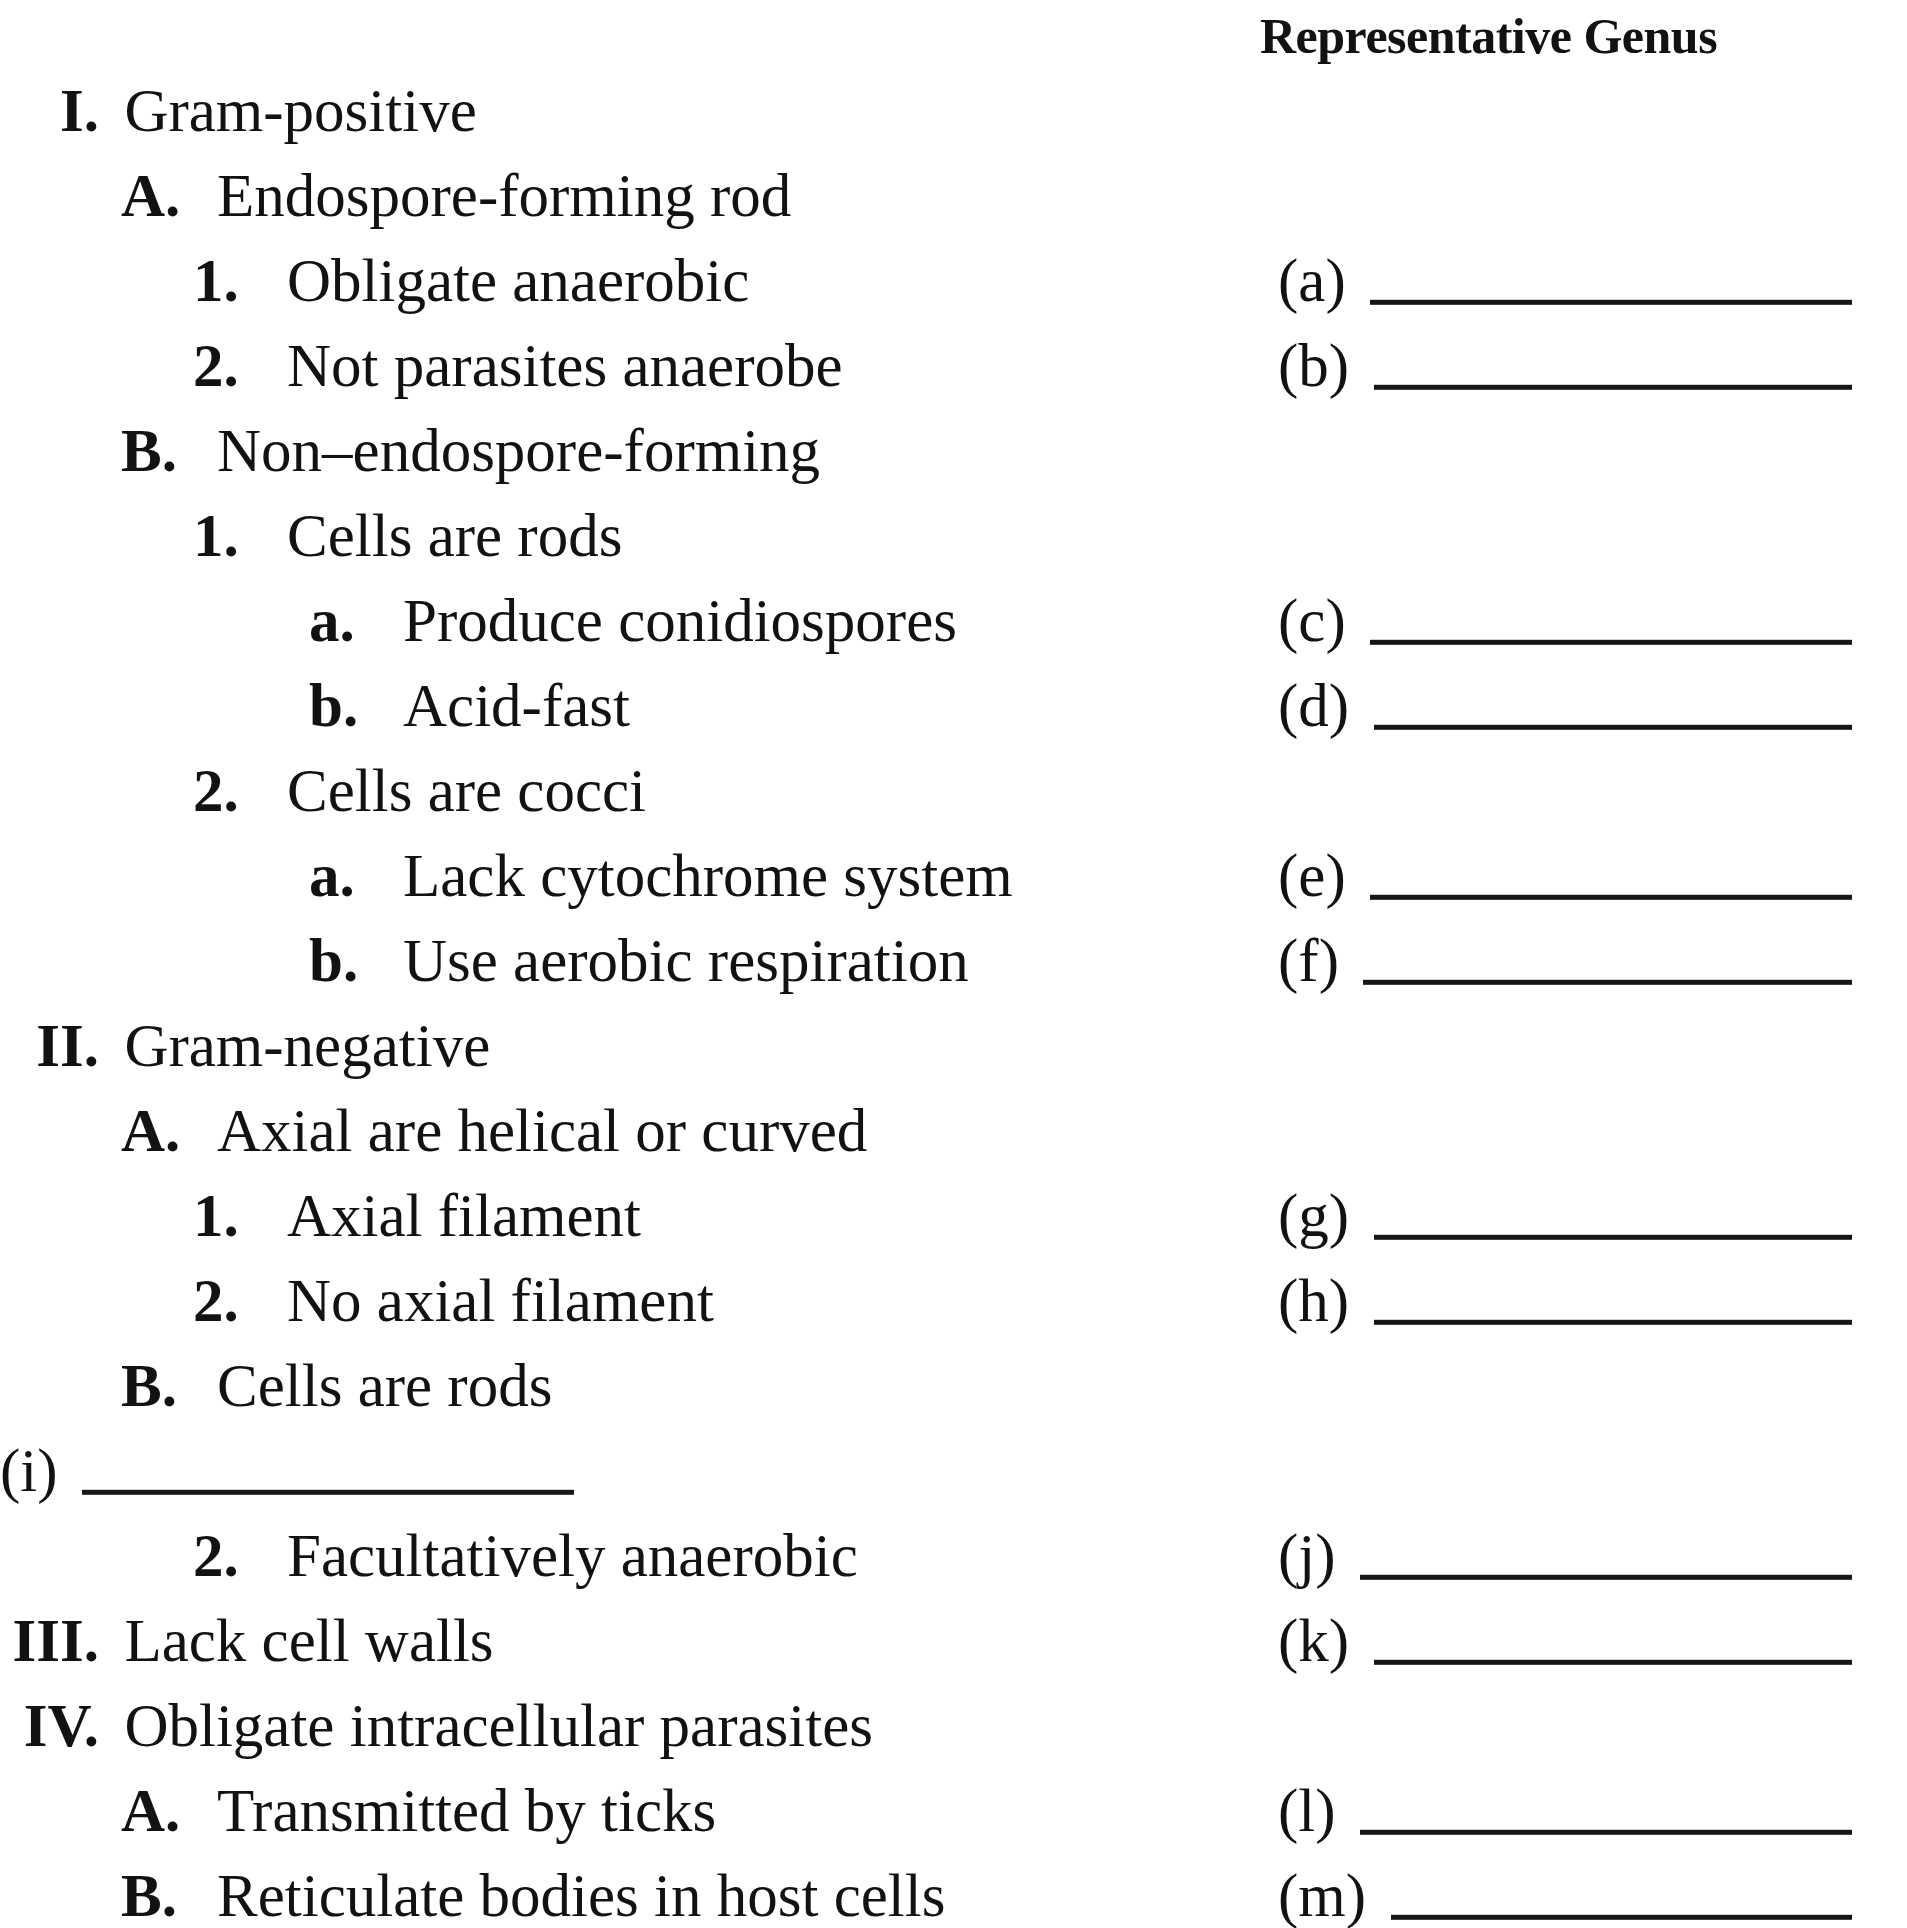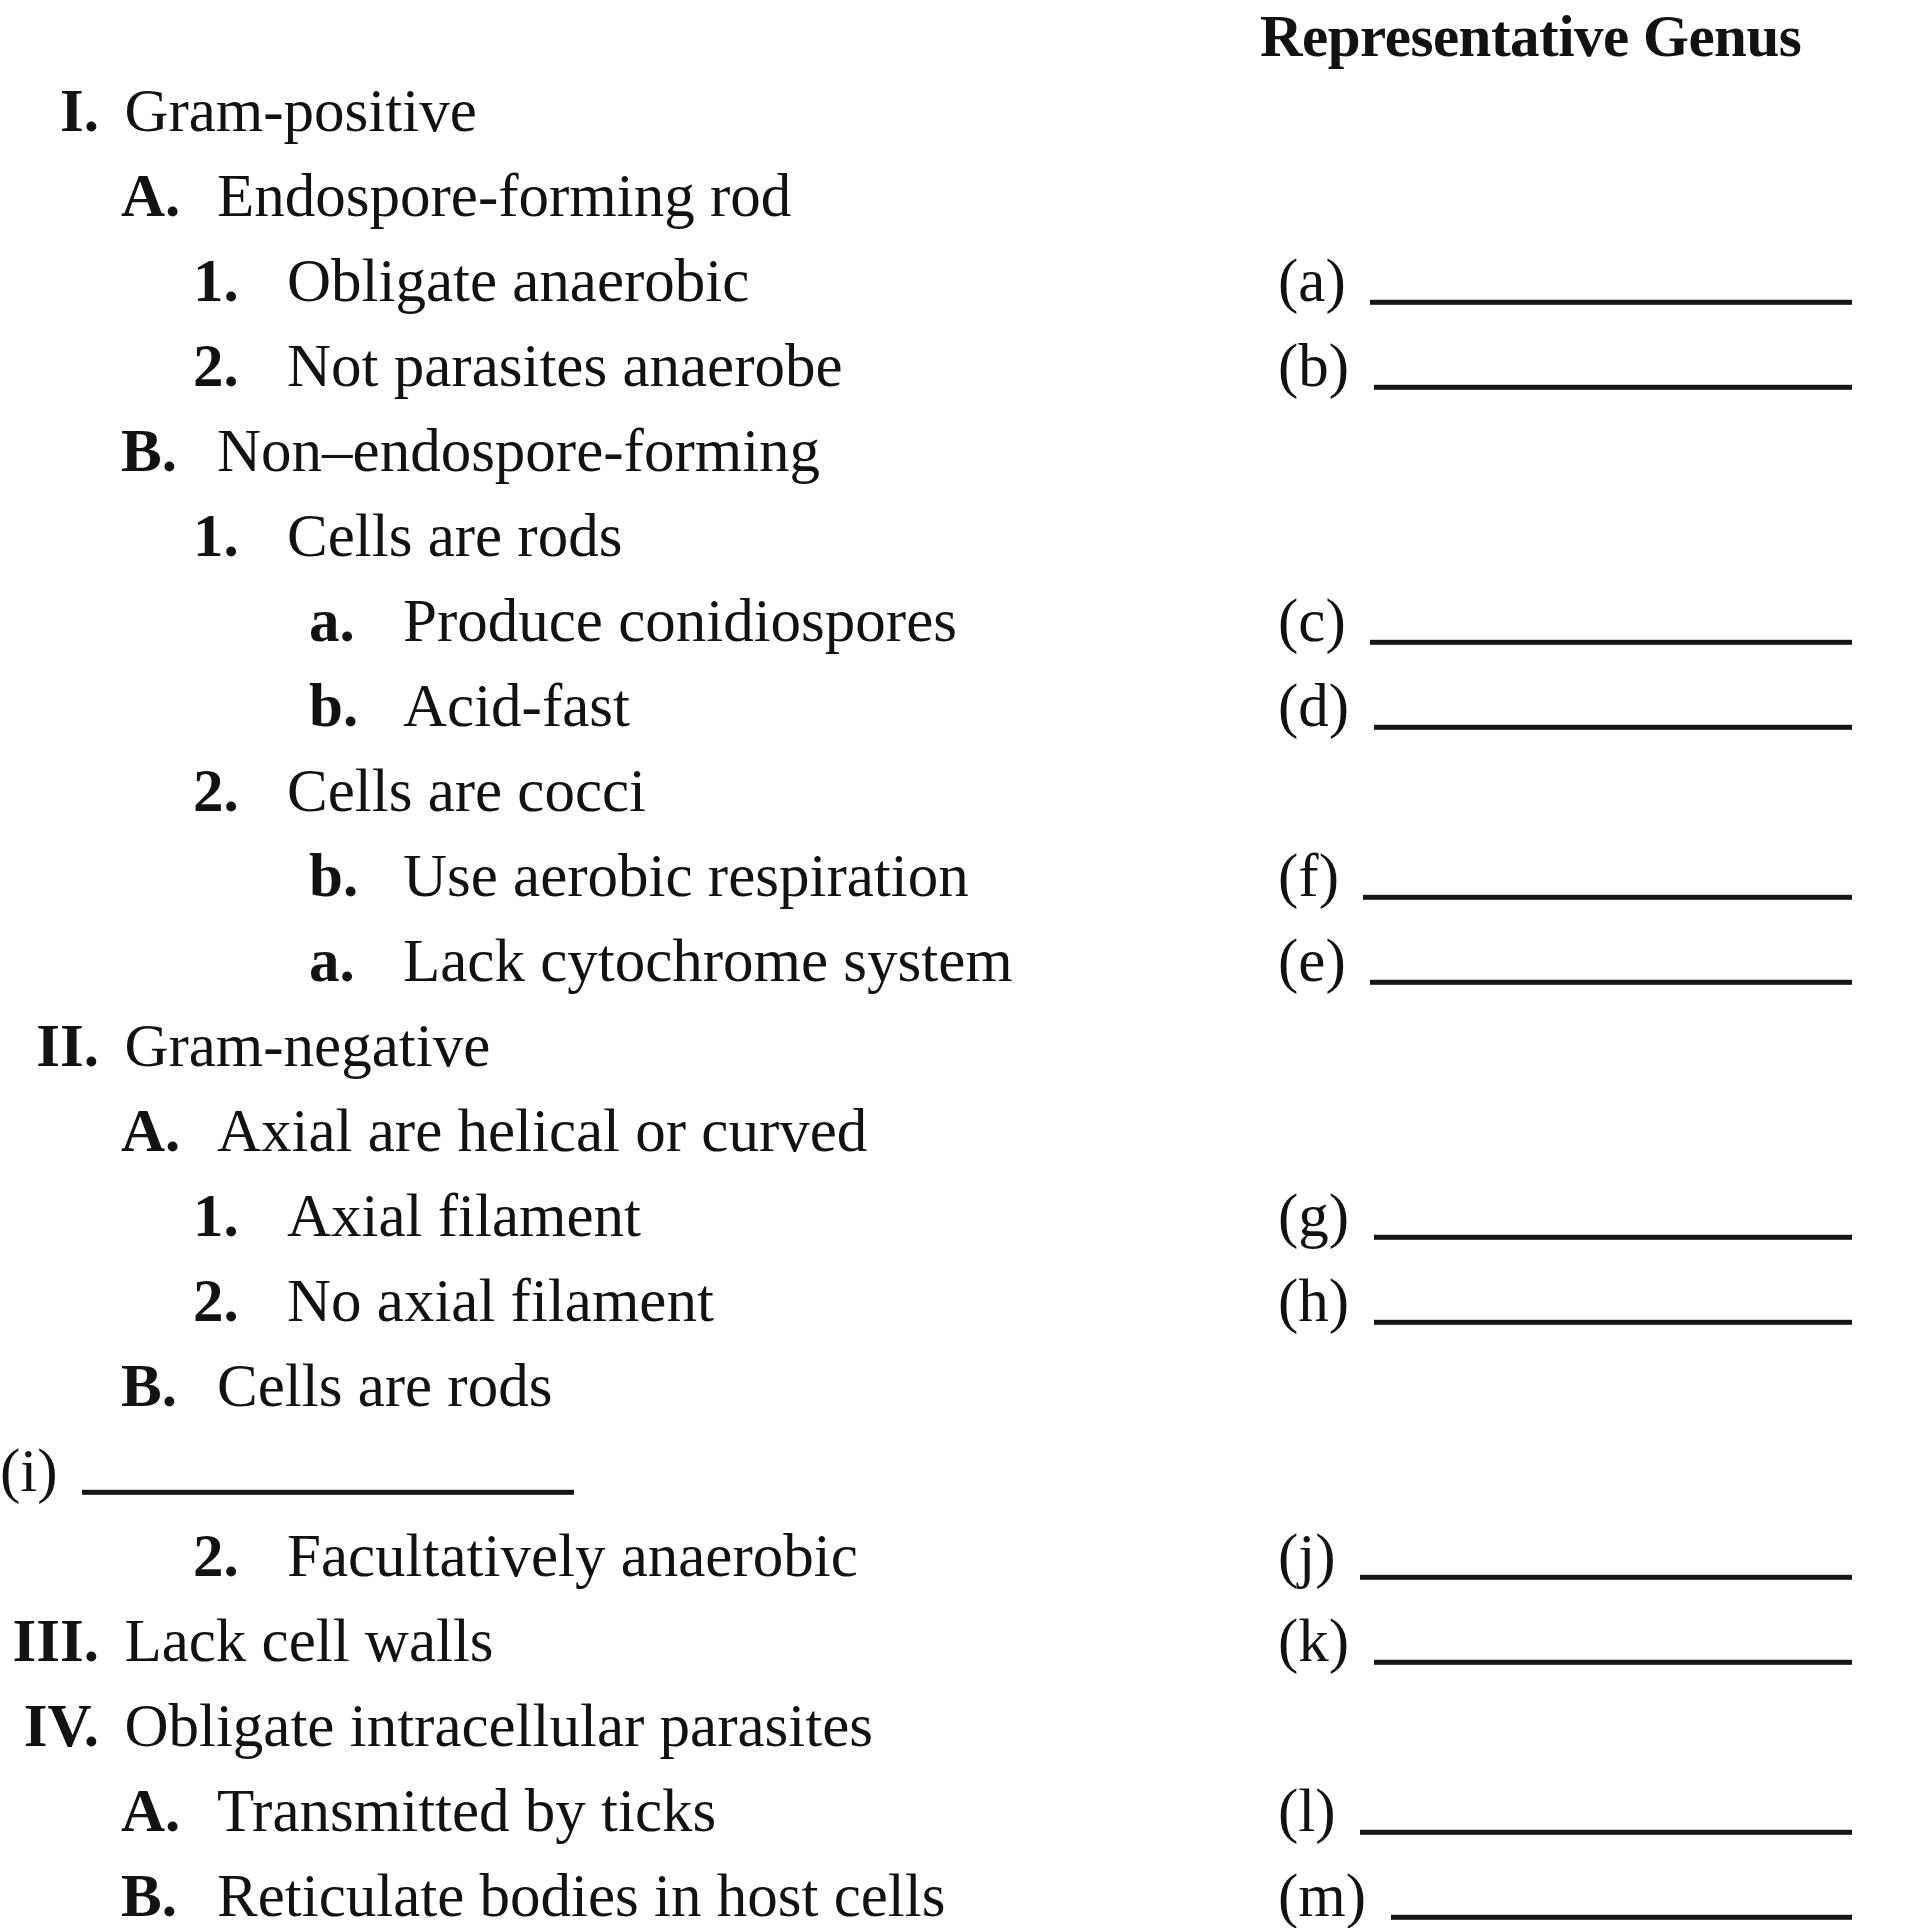--- a/index.html
+++ b/index.html
@@ -12,21 +12,21 @@
     background: #ffffff;
     color: #121212;
     font-family: "Liberation Serif", "DejaVu Serif", serif;
     overflow: hidden;
   }
   .hdr {
     height: 64px;
     line-height: 64px;
     padding-left: 1260px;
     white-space: nowrap;
-    font-size: 59px;
+    font-size: 50px;
     font-weight: bold;
     letter-spacing: -0.5px;
   }
   .row {
     display: flex;
     align-items: baseline;
     height: 85px;
     line-height: 85px;
     font-size: 61px;
     white-space: nowrap;
@@ -131,34 +131,34 @@
 
   <div class="row level-number">
     <div class="left">
       <span class="marker">2.</span><span class="text">Cells are cocci</span>
     </div>
     <div class="right"></div>
   </div>
 
   <div class="row level-alpha">
     <div class="left">
+      <span class="marker">a.</span><span class="text">Lack cytochrome system</span>
+    </div>
+    <div class="right">
+      <span class="glabel">(e)</span>
+      <div class="blank"></div>
+    </div>
+  </div>
+
+  <div class="row level-alpha">
+    <div class="left">
       <span class="marker">b.</span><span class="text">Use aerobic respiration</span>
     </div>
     <div class="right">
       <span class="glabel">(f)</span>
-      <div class="blank"></div>
-    </div>
-  </div>
-
-  <div class="row level-alpha">
-    <div class="left">
-      <span class="marker">a.</span><span class="text">Lack cytochrome system</span>
-    </div>
-    <div class="right">
-      <span class="glabel">(e)</span>
       <div class="blank"></div>
     </div>
   </div>
 
   <div class="row level-roman">
     <div class="left">
       <span class="marker">II.</span><span class="text">Gram-negative</span>
     </div>
     <div class="right"></div>
   </div>

